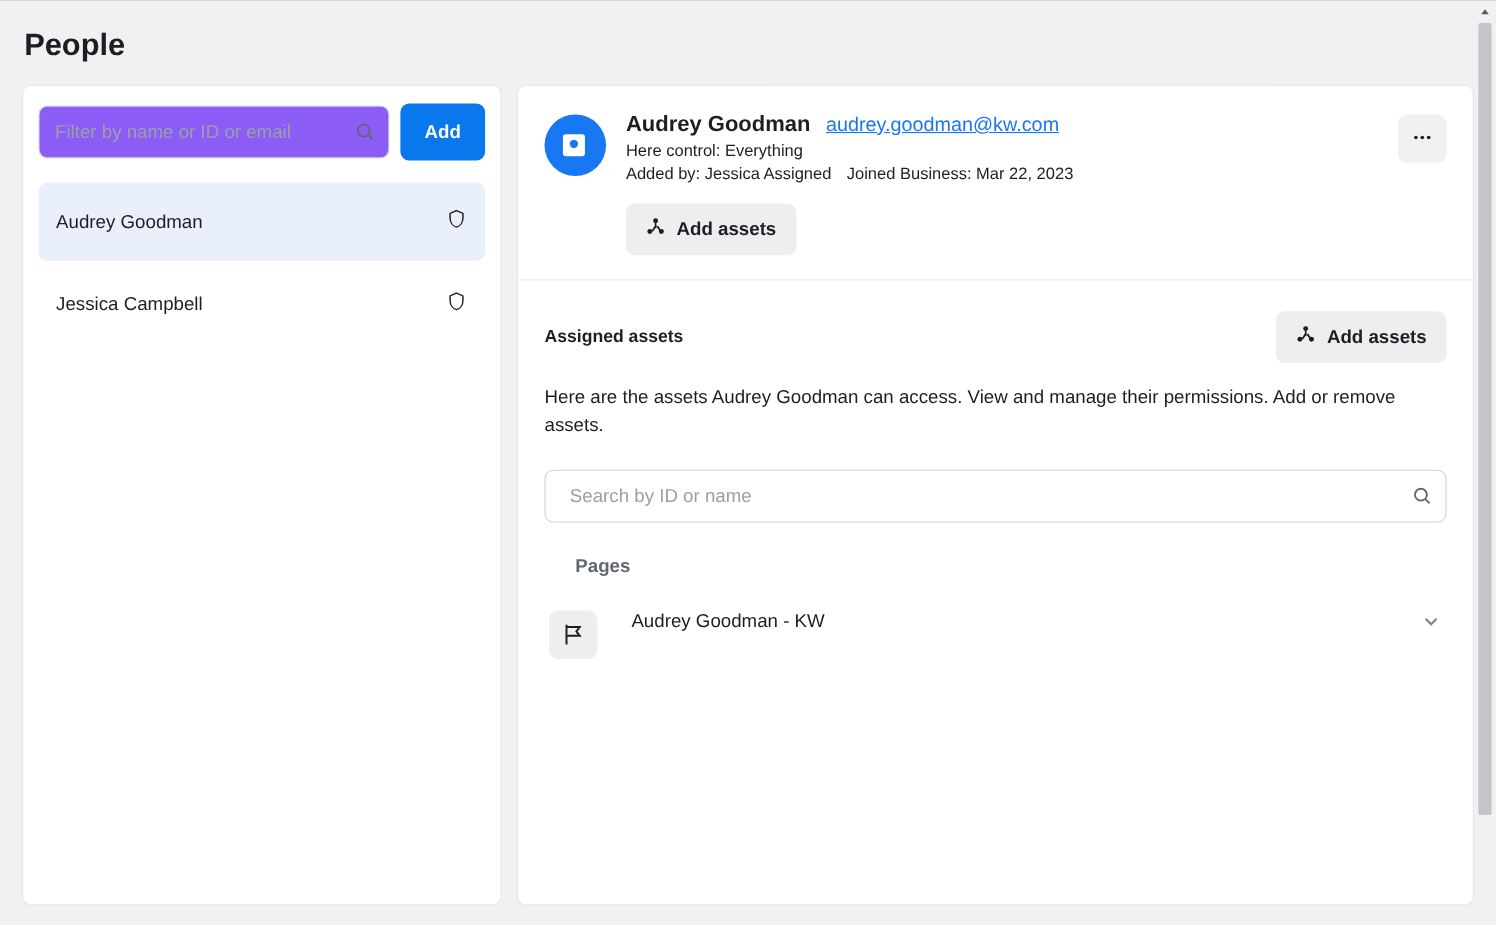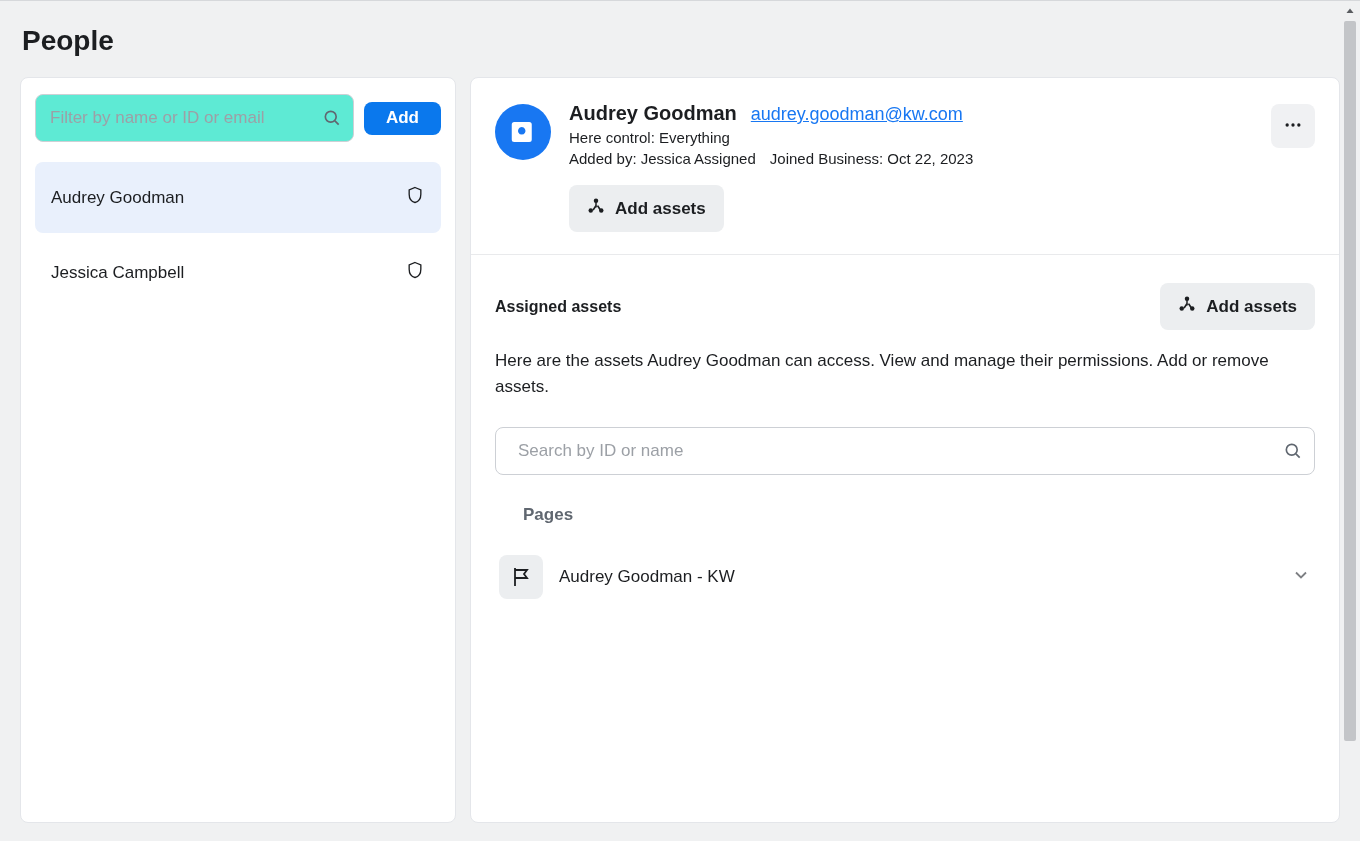--- a/index.html
+++ b/index.html
@@ -45,39 +45,39 @@
     flex: 1;
   }
   .search-input {
     width: 100%;
     height: 48px;
     border: 1px solid #cdd0d5;
     border-radius: 8px;
     padding: 0 44px 0 14px;
     font-size: 17px;
     color: #1c1e21;
-    background: #5eead4;
+    background: #8b5cf6;
   }
   .search-input::placeholder { color: #9ca0a6; }
   .search-icon {
     position: absolute;
     right: 12px;
     top: 50%;
     transform: translateY(-50%);
     width: 20px; height: 20px;
     color: #606770;
   }
   .add-btn {
     background: #0a78ed;
     color: #fff;
     border: none;
     border-radius: 8px;
     font-weight: 700;
     font-size: 17px;
-    height: 33px;
+    height: 52px;
     padding: 4px 22px;
     cursor: pointer;
   }
   .people-list { margin-top: 20px; display: flex; flex-direction: column; gap: 4px; }
   .people-item {
     display: flex;
     align-items: center;
     justify-content: space-between;
     padding: 22px 16px;
     border-radius: 8px;
@@ -191,22 +191,22 @@
   .asset-search::placeholder { color: #9ca0a6; }
   .subheader {
     font-size: 17px;
     font-weight: 600;
     color: #606770;
     margin-bottom: 14px;
     margin-left: 28px;
   }
   .asset-row {
     display: flex;
-    align-items: center;
-    gap: 16px;
+    align-items: flex-start;
+    gap: 31px;
     padding: 16px 4px;
     cursor: pointer;
   }
   .asset-icon-box {
     width: 44px; height: 44px;
     border-radius: 8px;
     background: #eceef0;
     display: flex; align-items: center; justify-content: center;
   }
   .asset-icon-box svg { width: 24px; height: 24px; }
@@ -287,21 +287,21 @@
             </svg>
         </div>
         <div class="header-info">
           <div class="name-row">
             <span class="person-name">Audrey Goodman</span>
             <a class="person-email" href="#">audrey.goodman@kw.com</a>
           </div>
           <div class="meta-row">Here control: Everything</div>
           <div class="meta-row gap">
             <span>Added by: Jessica Assigned</span>
-            <span>Joined Business: Oct 22, 2023</span>
+            <span>Joined Business: Mar 22, 2023</span>
           </div>
           <button class="add-assets-small">
             <span>
               <svg viewBox="0 0 24 24" fill="#1c1e21">
                   <circle cx="12" cy="5" r="3"></circle>
                   <circle cx="5" cy="18" r="3"></circle>
                   <circle cx="19" cy="18" r="3"></circle>
                   <path d="M11 7 h2 v7 h-2 z"></path>
                   <path d="M7 17 l4 -6 l2 1 l-4 6 z"></path>
                   <path d="M13 12 l2 -1 l4 6 l-2 1 z"></path>

